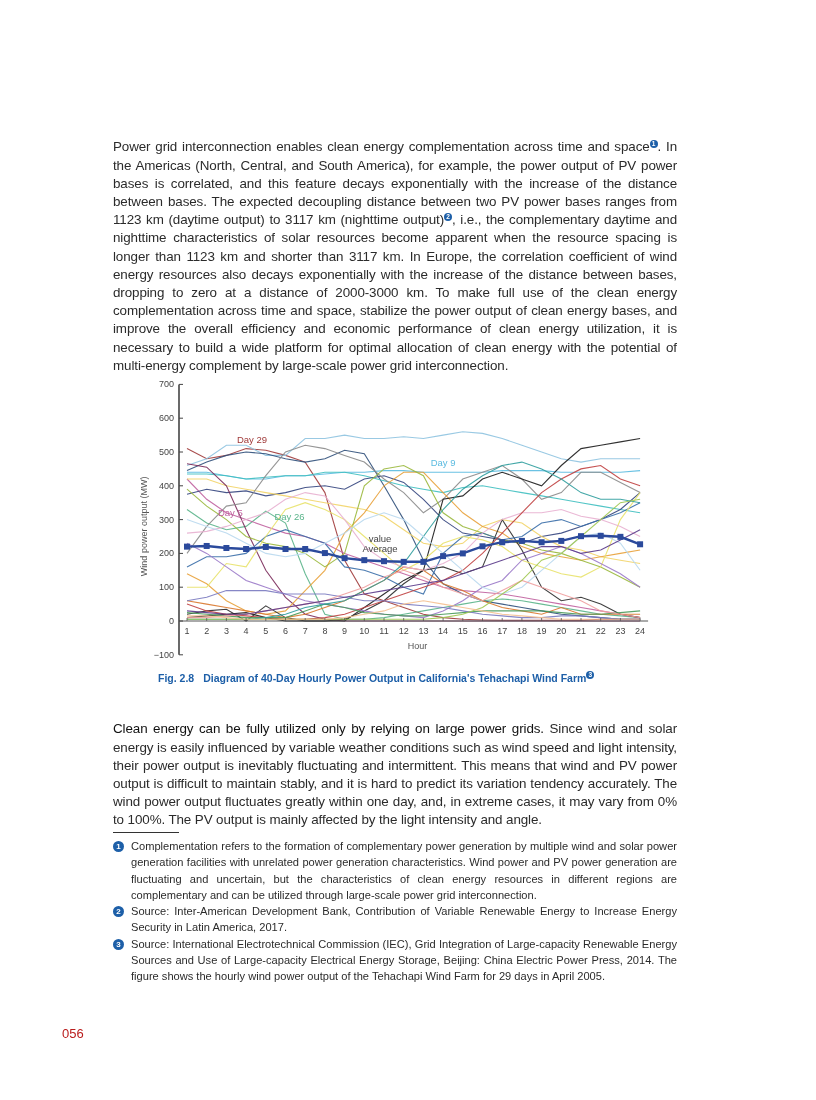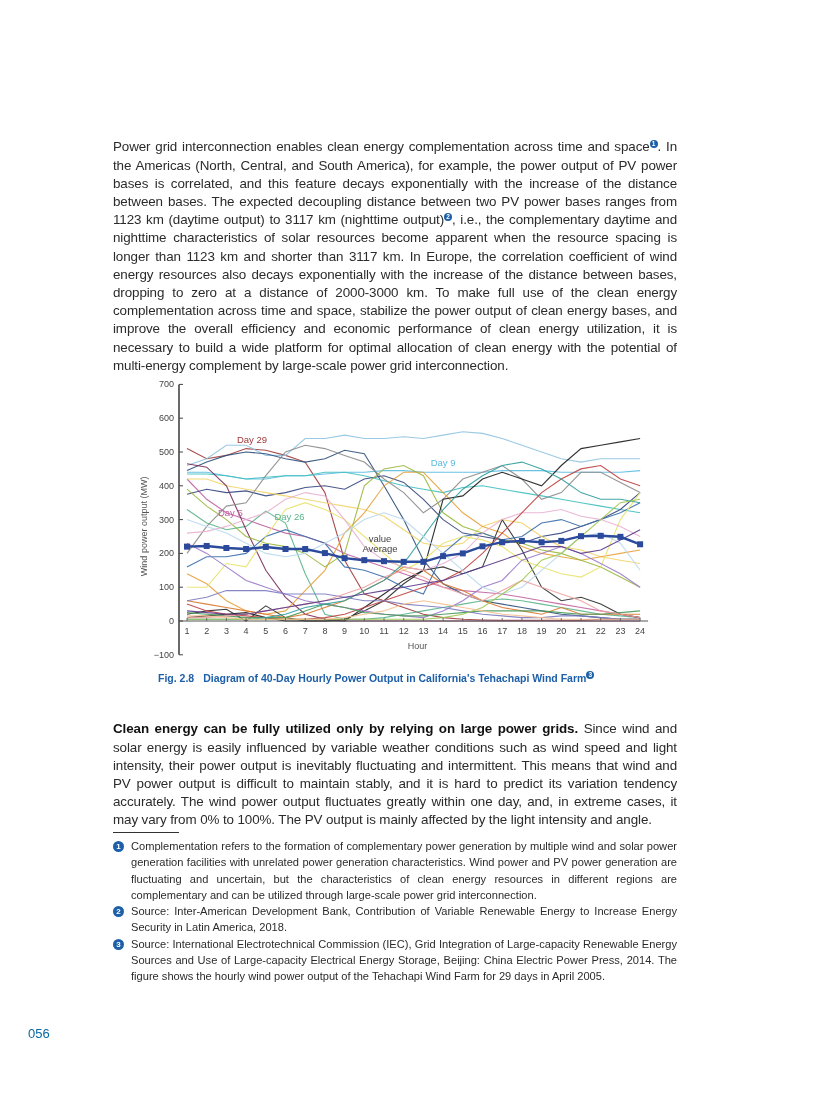--- a/index.html
+++ b/index.html
@@ -5,34 +5,34 @@
   html, body { margin: 0; padding: 0; background: #ffffff; }
   body { width: 816px; height: 1100px; position: relative; overflow: hidden;
          font-family: "Liberation Sans", sans-serif; color: #2a2a2a; }
   .para { position: absolute; left: 113px; width: 564px; font-size: 13.4px; line-height: 18.2px;
           text-align: justify; color: #2b2b2b; letter-spacing: -0.1px; }
   .para sup, .fn-marker { display: inline-block; width: 8px; height: 8px; border-radius: 50%;
           background: #1d5fa8; color: #fff; font-size: 6.5px; line-height: 8px; text-align: center;
           vertical-align: super; font-weight: bold; }
   #p1 { top: 125px; }
   #p2 { top: 707px; }
-  .lead { font-weight: bold; color: #111; }
+  .lead { font-weight: normal; color: #111; }
   #chart-wrap { position: absolute; left: 130px; top: 375px; width: 540px; height: 290px; }
   #chart-svg { position: absolute; left: 0; top: 0; }
   .caption { position: absolute; left: 158px; top: 671px; font-size: 10.5px; font-weight: bold;
              color: #1d5fa8; }
   .caption .fig-no { margin-right: 9px; }
   .fn-rule { position: absolute; left: 113px; top: 832px; width: 66px; border-top: 1px solid #333; }
   .footnotes { position: absolute; left: 113px; top: 838px; width: 564px; font-size: 11.1px;
                line-height: 16.3px; color: #2b2b2b; }
   .fn { position: relative; padding-left: 18px; text-align: justify; }
   .fn .num { position: absolute; left: 0; top: 3px; width: 11px; height: 11px; border-radius: 50%;
              background: #1d5fa8; color: #fff; font-size: 8px; line-height: 11px; text-align: center;
              font-weight: bold; }
-  .page-no { position: absolute; left: 28px; top: 1026px; font-size: 13px; color: #0369a1; }
+  .page-no { position: absolute; left: 62px; top: 1026px; font-size: 13px; color: #b91c1c; }
   .tick-label { font-family: "Liberation Sans", sans-serif; font-size: 9px; fill: #444; }
   .axis-title { font-family: "Liberation Sans", sans-serif; font-size: 9px; fill: #555; }
   .annot { font-family: "Liberation Sans", sans-serif; font-size: 9.5px; }
 </style>
 </head>
 <body>
 
 <p class="para" id="p1"><span>Power grid interconnection enables clean energy complementation across time and space</span><sup>1</sup><span>. In the Americas (North, Central, and South America), for example, the power output of PV power bases is correlated, and this feature decays exponentially with the increase of the distance between bases. The expected decoupling distance between two PV power bases ranges from 1123 km (daytime output) to 3117 km (nighttime output)</span><sup>2</sup><span>, i.e., the complementary daytime and nighttime characteristics of solar resources become apparent when the resource spacing is longer than 1123 km and shorter than 3117 km. In Europe, the correlation coefficient of wind energy resources also decays exponentially with the increase of the distance between bases, dropping to zero at a distance of 2000-3000 km. To make full use of the clean energy complementation across time and space, stabilize the power output of clean energy bases, and improve the overall efficiency and economic performance of clean energy utilization, it is necessary to build a wide platform for optimal allocation of clean energy with the potential of multi-energy complement by large-scale power grid interconnection.</span></p>
 
 <div id="chart-wrap">
@@ -182,21 +182,21 @@
 
 <div class="fn-rule"></div>
 
 <div class="footnotes">
   <div class="fn">
     <span class="num">1</span>
     <span>Complementation refers to the formation of complementary power generation by multiple wind and solar power generation facilities with unrelated power generation characteristics. Wind power and PV power generation are fluctuating and uncertain, but the characteristics of clean energy resources in different regions are complementary and can be utilized through large-scale power grid interconnection.</span>
   </div>
   <div class="fn">
     <span class="num">2</span>
-    <span>Source: Inter-American Development Bank, Contribution of Variable Renewable Energy to Increase Energy Security in Latin America, 2018.</span>
+    <span>Source: Inter-American Development Bank, Contribution of Variable Renewable Energy to Increase Energy Security in Latin America, 2017.</span>
   </div>
   <div class="fn">
     <span class="num">3</span>
     <span>Source: International Electrotechnical Commission (IEC), Grid Integration of Large-capacity Renewable Energy Sources and Use of Large-capacity Electrical Energy Storage, Beijing: China Electric Power Press, 2014. The figure shows the hourly wind power output of the Tehachapi Wind Farm for 29 days in April 2005.</span>
   </div>
 </div>
 
 <div class="page-no">056</div>
 
 </body></html>

